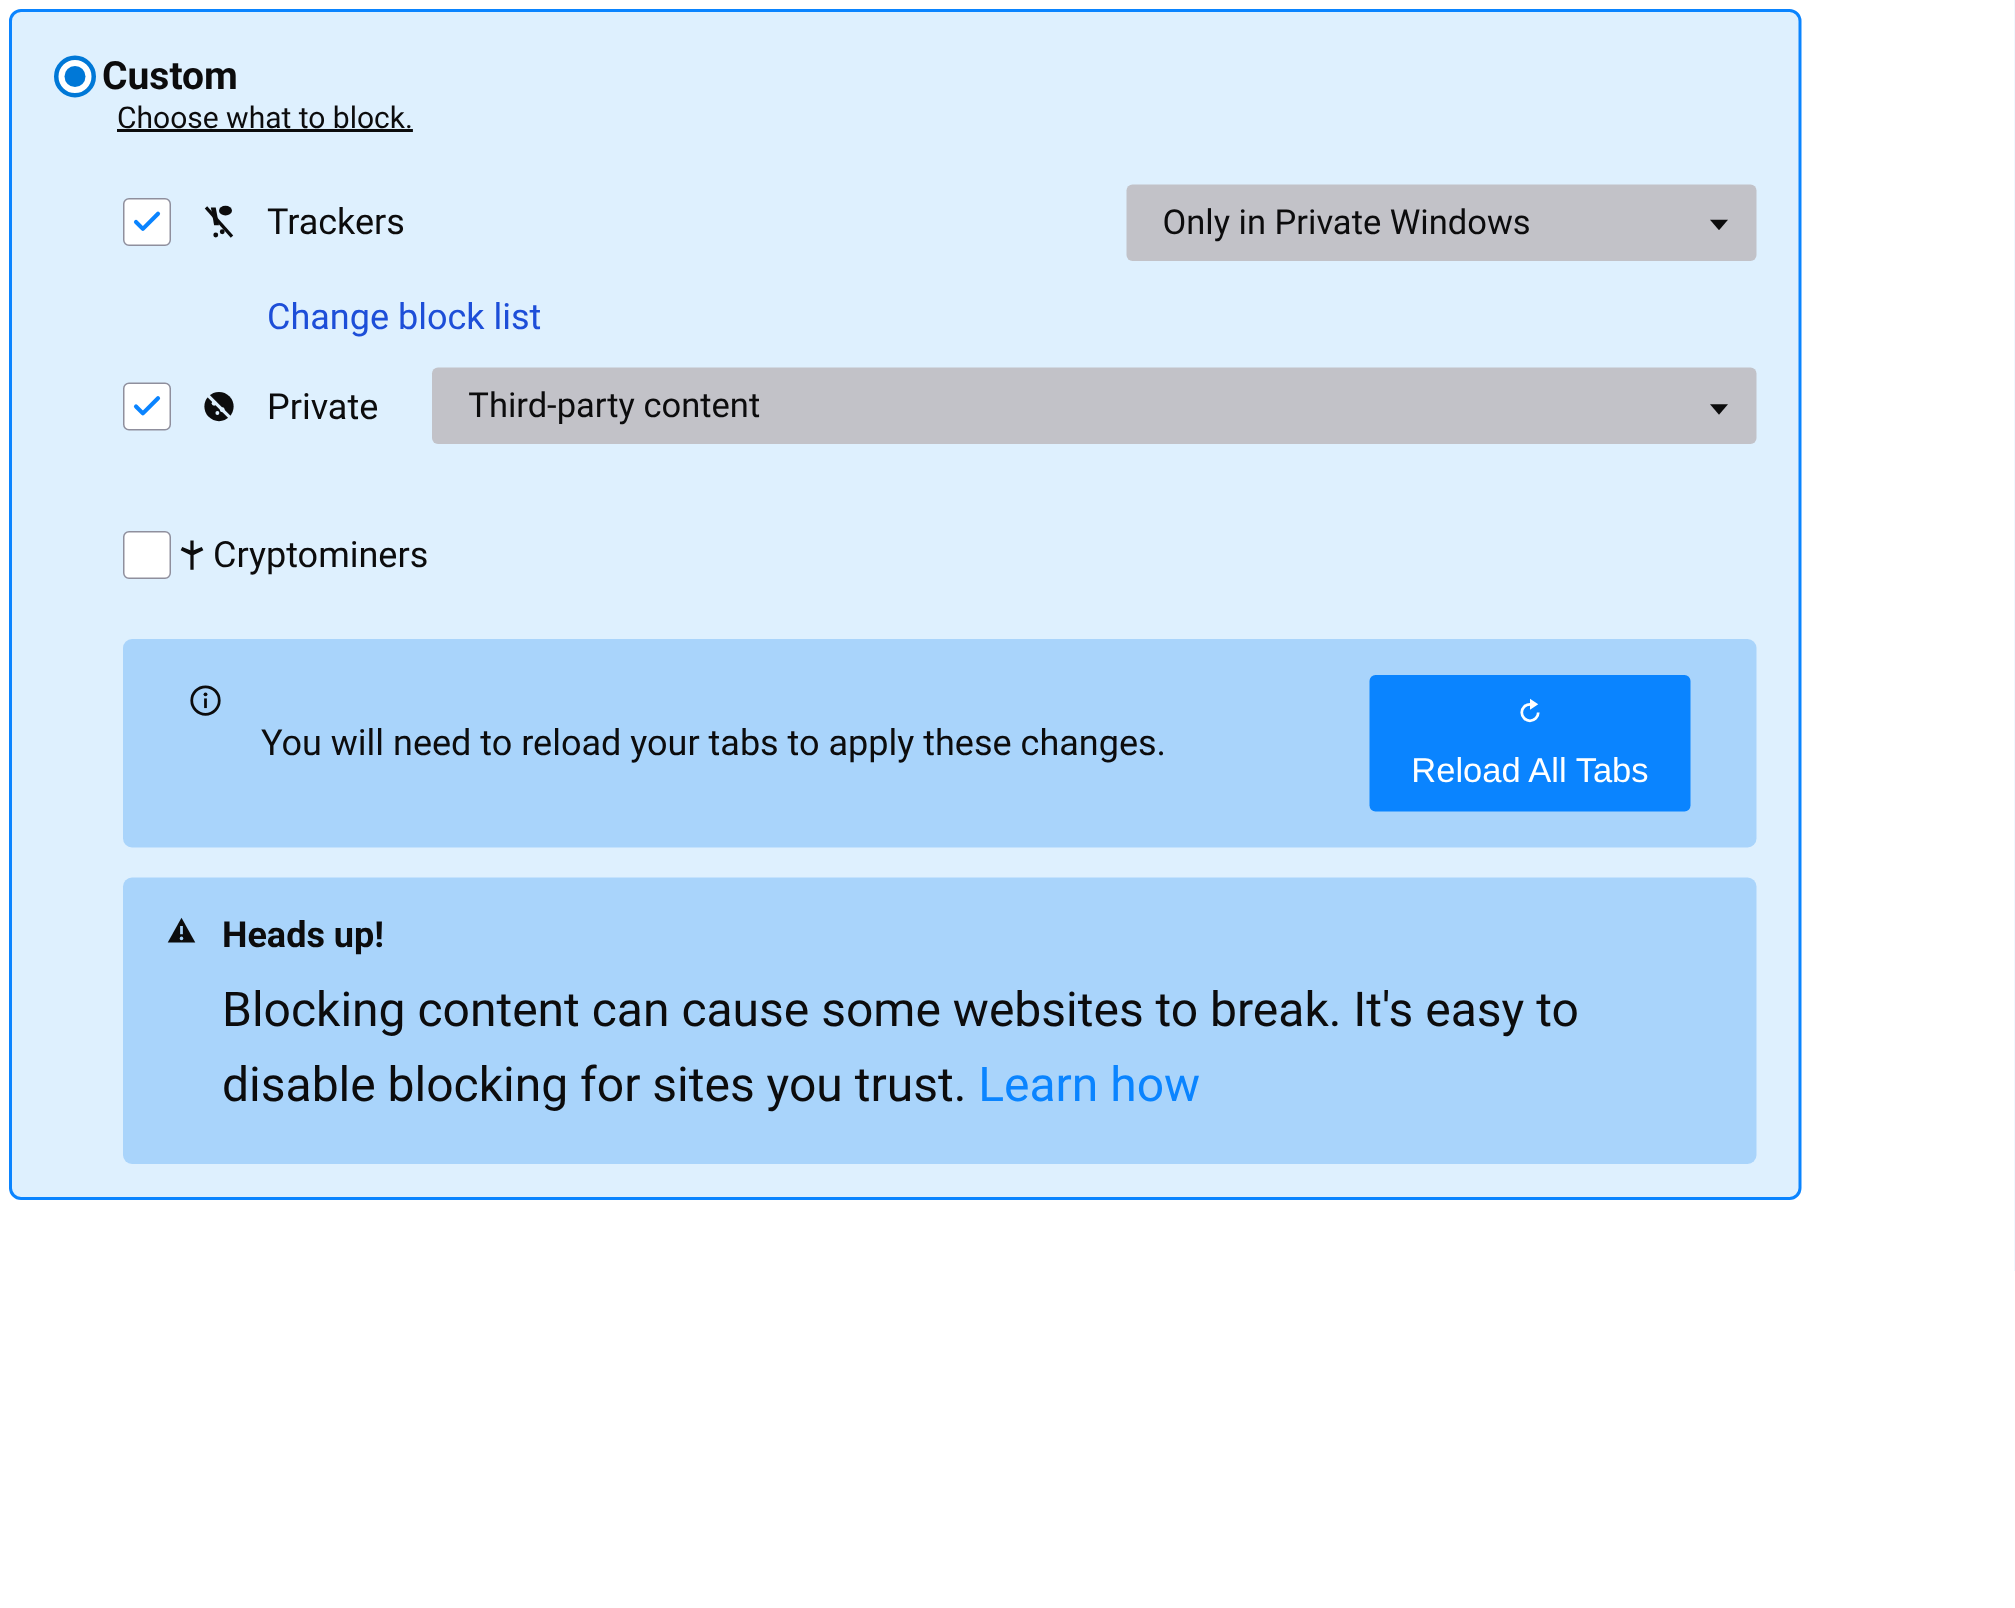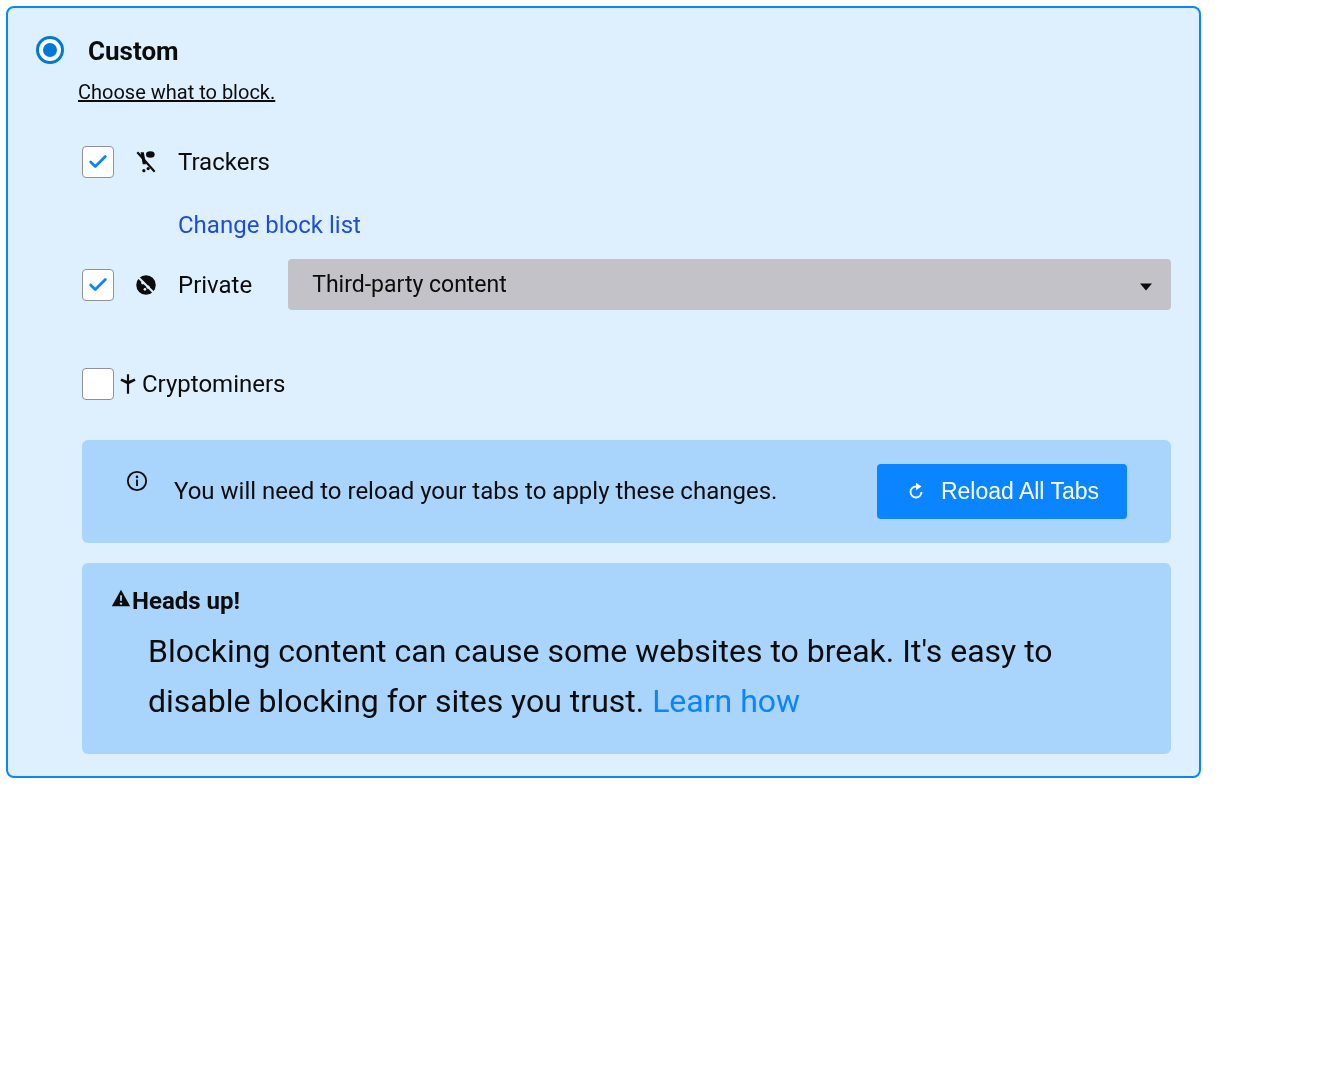--- a/index.html
+++ b/index.html
@@ -14,22 +14,22 @@
     }
     .panel {
       border: 2px solid #0a84ff;
       border-radius: 8px;
       background: #def0fe;
       padding: 28px 28px 22px 28px;
       width: 1195px;
     }
     .title-row {
       display: flex;
-      gap: 24px;
-      margin-bottom: 14px;
+      align-items: center;
+      gap: 4px;
     }
     .radio-outer {
       width: 28px;
       height: 28px;
       border-radius: 50%;
       border: 3px solid #0078d7;
       display: flex;
       align-items: center;
       justify-content: center;
       background: #fff;
@@ -174,34 +174,36 @@
       border: none;
       border-radius: 4px;
       padding: 14px 28px;
       font-size: 23px;
       font-weight: 500;
       display: flex;
       align-items: center;
       gap: 14px;
       cursor: pointer;
       flex-shrink: 0;
+      flex-direction: column;
     }
     .reload-btn svg {
       width: 22px;
       height: 22px;
     }
     .warn-box {
       background: #a9d4fb;
       border-radius: 6px;
       margin-left: 46px;
       padding: 24px 28px 28px 28px;
     }
     .warn-title-row {
       display: flex;
       align-items: center;
+      gap: 16px;
       margin-bottom: 12px;
     }
     .warn-title {
       font-size: 24px;
       font-weight: 700;
       color: #0c0c0d;
     }
     .warn-body {
       font-size: 32px;
       color: #0c0c0d;
@@ -243,20 +245,28 @@
                 <path d="M7 3 L10 3 L12 14 L9 14 Z"></path>
                 <ellipse cx="16" cy="5" rx="4" ry="3"></ellipse>
                 <circle cx="10" cy="20" r="1.5"></circle>
                 <circle cx="14" cy="18" r="1.5"></circle>
               </g>
               <line x1="4" y1="3" x2="20" y2="21" stroke="#0c0c0d" stroke-width="2"></line>
             </svg>
         </div>
         <span class="option-label">Trackers</span>
       </div>
+      <div class="select select-trackers">
+        <span>Only in Private Windows</span>
+        <span class="select-caret">
+          <svg width="14" height="10" viewBox="0 0 14 10">
+              <path d="M1 1 L7 8 L13 1 Z" fill="#0c0c0d"></path>
+            </svg>
+        </span>
+      </div>
     </div>
 
     <a class="link">Change block list</a>
 
     
     <div class="cookies-row">
       <div class="checkbox">
         <svg viewBox="0 0 24 24">
             <path d="M4 12 L9 17 L20 6" stroke="#0a84ff" stroke-width="3" fill="none" stroke-linecap="round" stroke-linejoin="round"></path>
           </svg>

